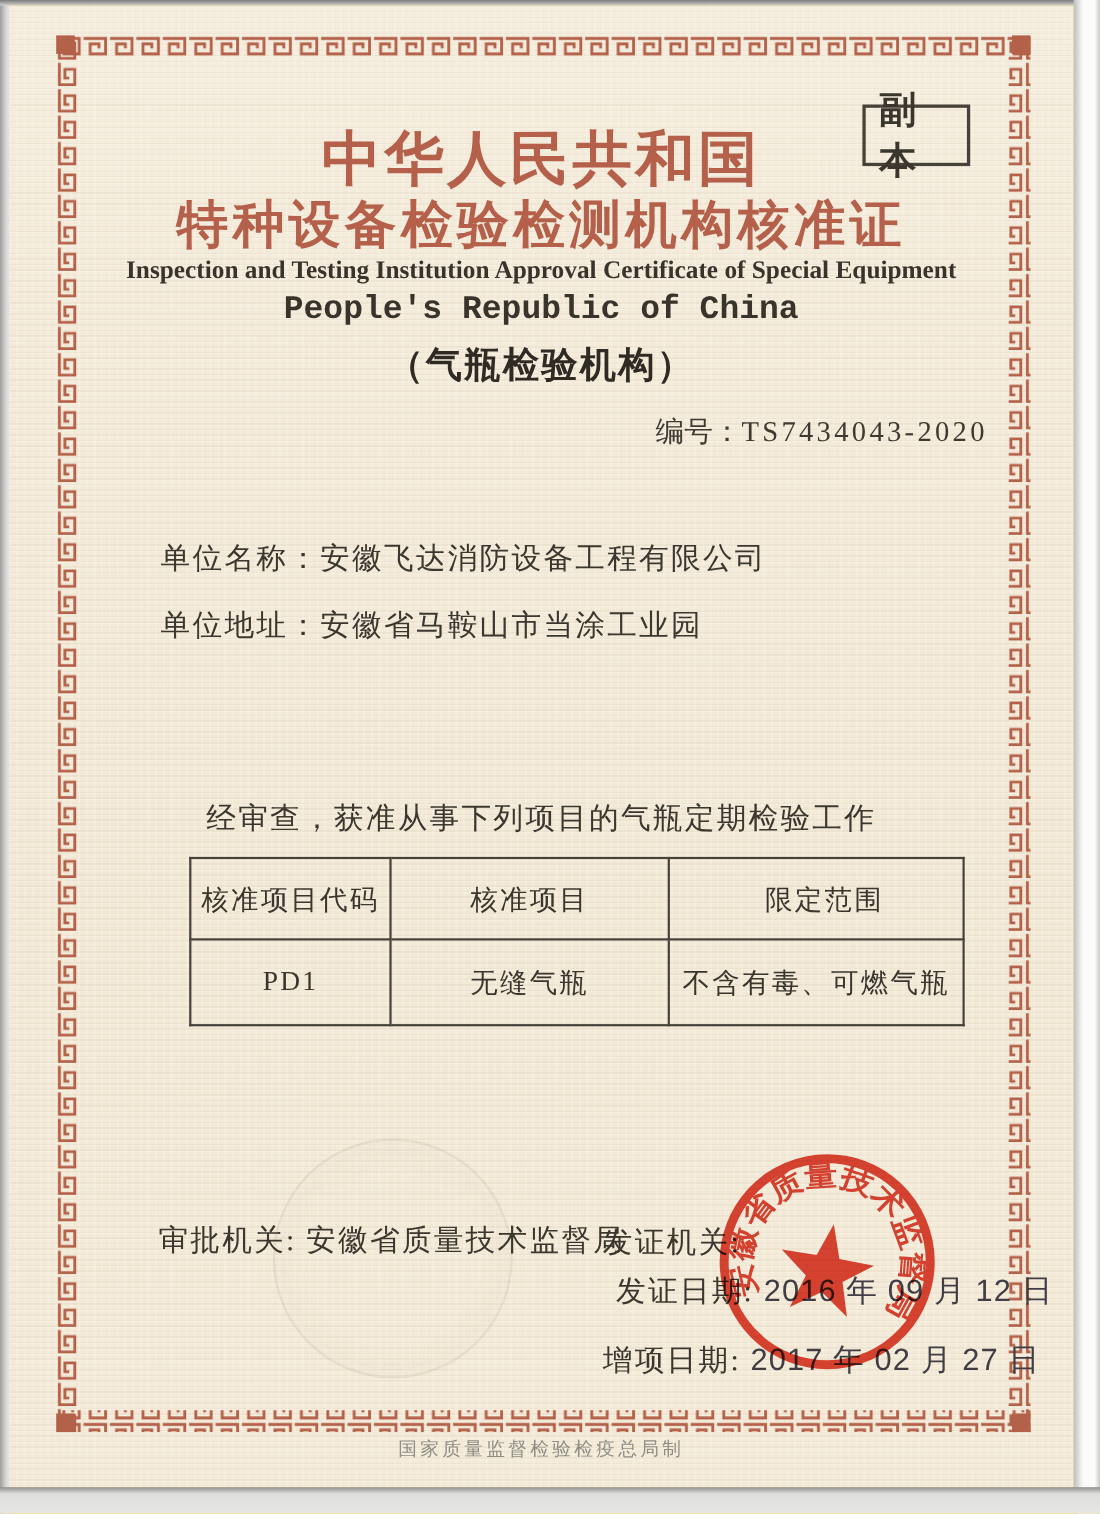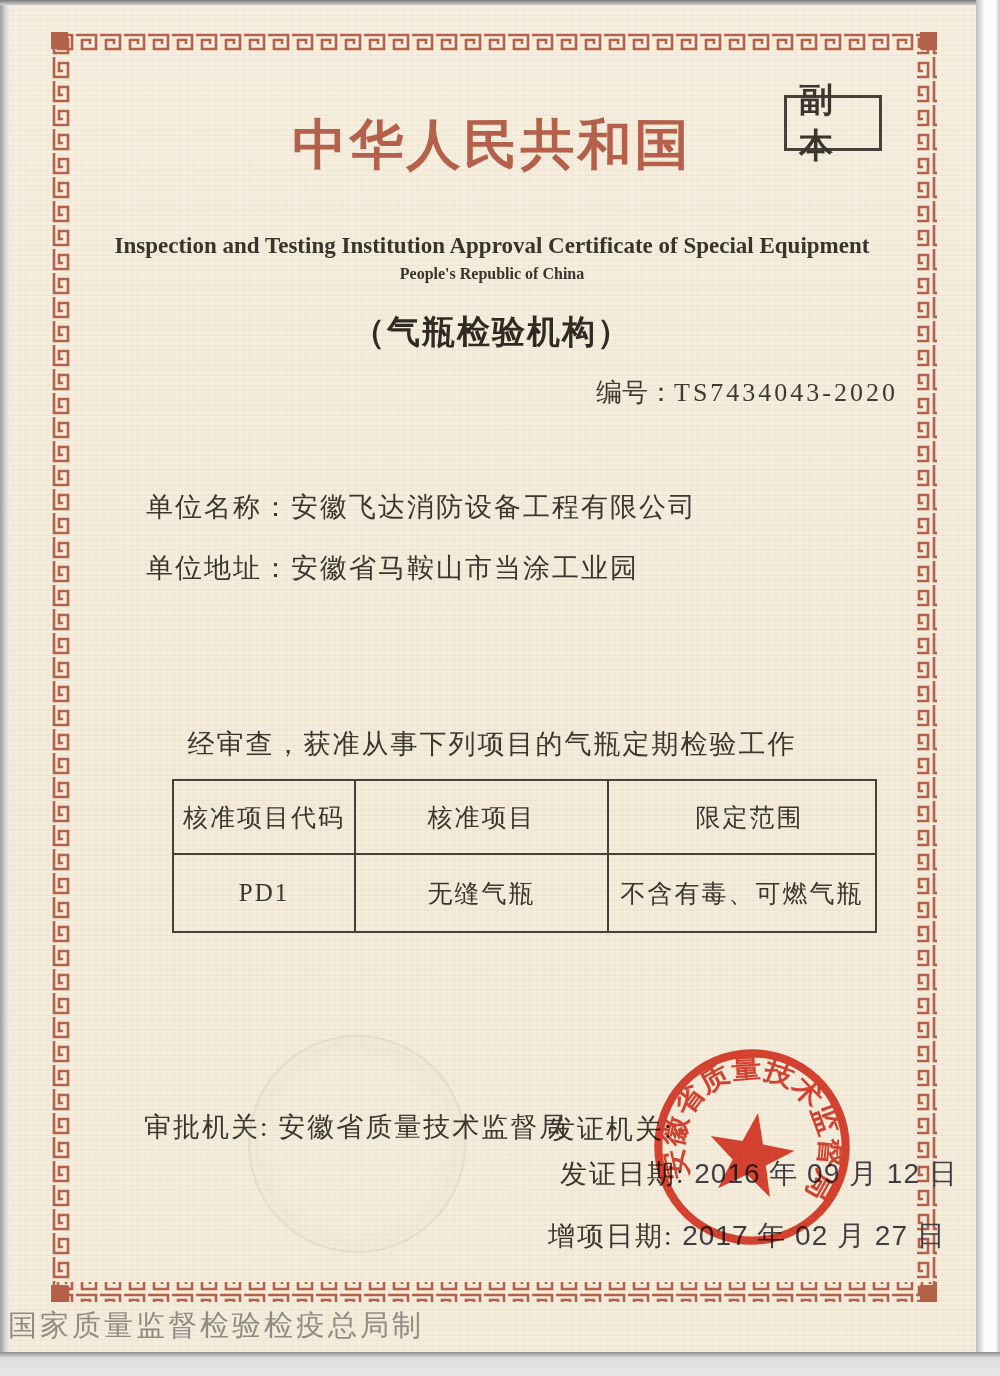--- a/index.html
+++ b/index.html
@@ -34,21 +34,21 @@
   .copy-box span{font-size:34px;font-weight:bold;color:#3a362e;letter-spacing:14px;
                  padding-left:12px;font-family:"Liberation Serif", serif;}
 
   .t1{position:absolute;left:0;top:104px;width:100%;margin:0;text-align:center;
       font-size:54px;font-weight:bold;color:#b5604a;letter-spacing:3px;}
   .t2{position:absolute;left:0;top:168px;width:100%;margin:0;text-align:center;
       font-size:47px;font-weight:bold;color:#b5604a;letter-spacing:4px;}
   .e1{position:absolute;left:0;top:228px;width:100%;text-align:center;
       font-size:23px;font-weight:bold;color:#38342c;}
   .e2{position:absolute;left:0;top:260px;width:100%;text-align:center;
-      font-size:16px;font-weight:bold;color:#38342c;}
+      font-size:30px;font-weight:bold;color:#38342c;font-family:Liberation Mono, monospace;}
   .paren{position:absolute;left:0;top:305px;width:100%;text-align:center;
          font-size:33px;font-weight:600;color:#2f2b24;letter-spacing:2px;}
 
   .serial{position:absolute;left:588px;top:370px;font-size:26px;color:#3e3a32;}
   .serial .num{letter-spacing:3px;font-family:"Liberation Serif", serif;}
 
   .fieldline{position:absolute;font-size:27px;color:#3b372f;letter-spacing:2px;}
   .unit-name{left:138px;top:484px;}
   .unit-addr{left:138px;top:545px;}
 
@@ -72,22 +72,22 @@
   .l-added{position:absolute;left:540px;top:1212px;}
 
   
   .seal{position:absolute;left:632px;top:1030px;width:224px;height:224px;z-index:4;
         transform:rotate(10deg);mix-blend-mode:multiply;opacity:0.92;}
   
   .emboss{position:absolute;left:240px;top:1030px;width:214px;height:214px;border-radius:50%;
           border:2px solid rgba(158,138,106,0.14);
           box-shadow:inset 0 0 0 5px rgba(255,255,255,0.10), inset 0 0 30px rgba(164,142,108,0.08);}
 
-  .footer{position:absolute;left:0;top:1301px;width:100%;
-          font-size:29px;color:#8d8d85;letter-spacing:3px;}
+  .footer{position:absolute;left:0;top:1301px;width:100%;text-align:center;
+          font-size:17px;color:#8d8d85;letter-spacing:3px;}
 </style>
 </head>
 <body>
 
 <div class="scan">
   <div class="paper">
 
     <svg class="frame" width="886" height="1270" viewBox="0 0 886 1270">
       <defs>
         <pattern id="mh" width="24" height="20" patternUnits="userSpaceOnUse">
@@ -105,20 +105,21 @@
       <rect x="869" y="0" width="17" height="17" fill="#b4614a"></rect>
       <rect x="0" y="1253" width="17" height="17" fill="#b4614a"></rect>
       <rect x="869" y="1253" width="17" height="17" fill="#b4614a"></rect>
     </svg>
 
     <div class="copy-box">
       <span>副 本</span>
     </div>
 
     <h1 class="t1">中华人民共和国</h1>
+    <h1 class="t2">特种设备检验检测机构核准证</h1>
     <div class="e1">Inspection and Testing Institution Approval Certificate of Special Equipment</div>
     <div class="e2">People's Republic of China</div>
     <div class="paren">（气瓶检验机构）</div>
 
     <div class="serial">
       <span>编号：</span><span class="num">TS7434043-2020</span>
     </div>
 
     <div class="fieldline unit-name">
       <span>单位名称：</span><span>安徽飞达消防设备工程有限公司</span>

